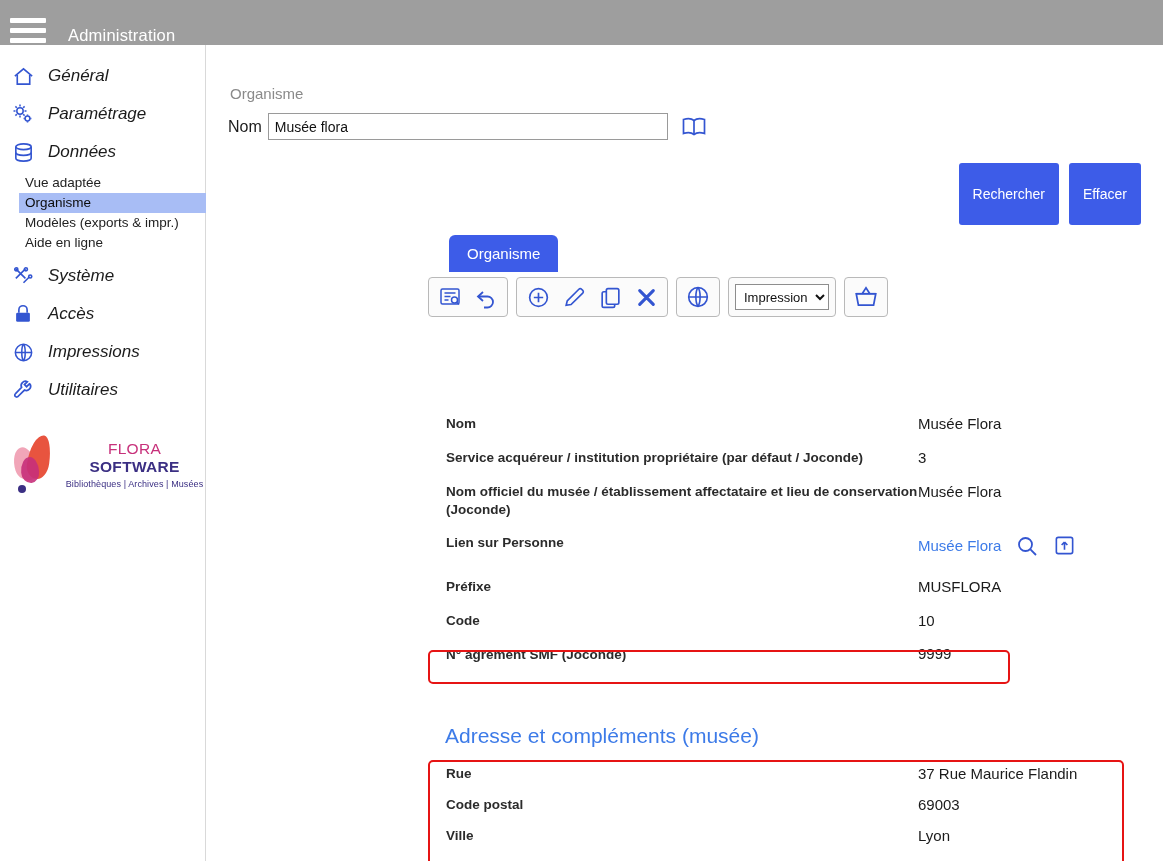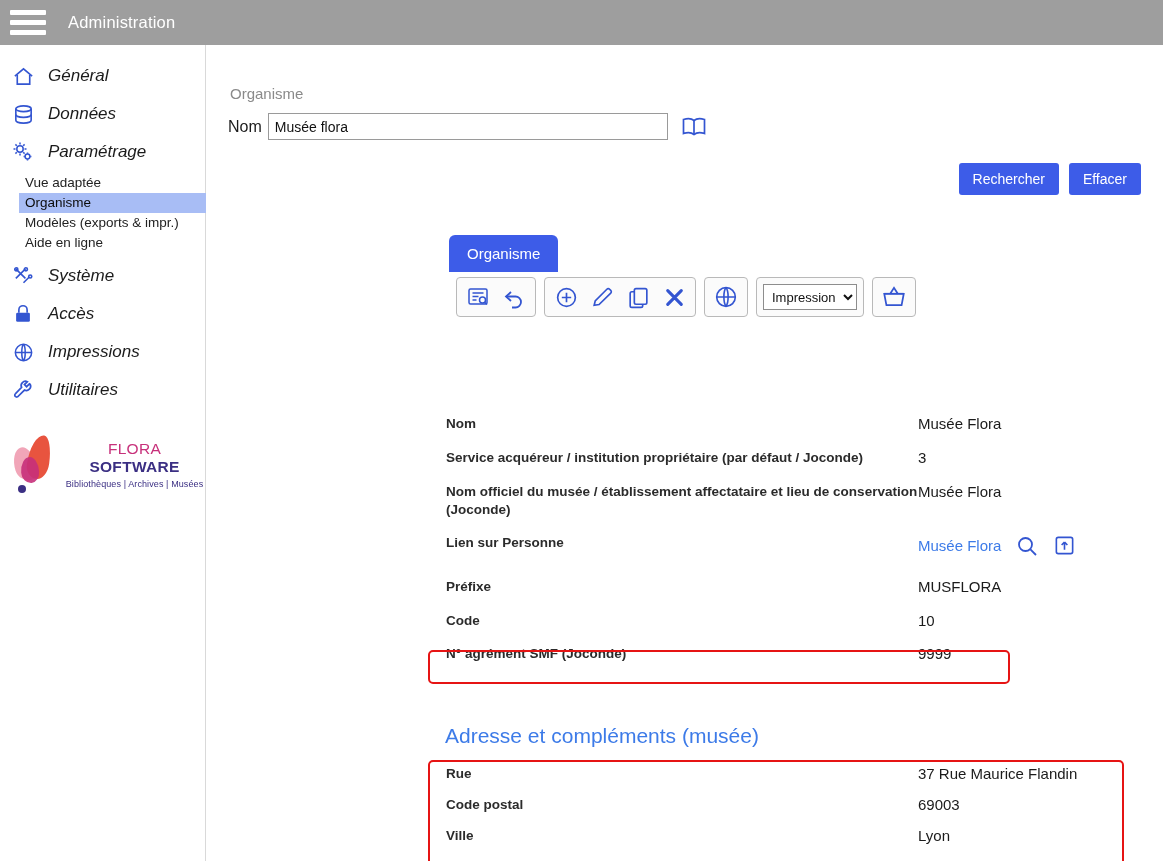--- a/index.html
+++ b/index.html
@@ -14,21 +14,21 @@
     overflow: hidden;
     position: relative;
     color: #222;
   }
 
   
   .topbar {
     height: 45px;
     background: #9e9e9e;
     display: flex;
-    align-items: center;
+    align-items: flex-end;
     padding: 0 8px 0 8px;
     box-sizing: border-box;
   }
   .hamburger {
     width: 36px;
     height: 30px;
     display: flex;
     flex-direction: column;
     justify-content: center;
     gap: 5px;
@@ -224,21 +224,21 @@
     right: 22px;
     top: 118px;
     display: flex;
     gap: 10px;
   }
   .btn {
     background: #3d5ce8;
     color: #fff;
     border: none;
     font-size: 14px;
-    padding: 8px 14px;
+    padding: 23px 14px;
     border-radius: 3px;
     cursor: pointer;
     font-family: "Liberation Sans", sans-serif;
   }
 
   
   .tab-strip {
     position: absolute;
     left: 243px;
     top: 190px;
@@ -254,21 +254,20 @@
   }
 
   
   .toolbar {
     position: absolute;
     left: 222px;
     top: 232px;
     display: flex;
     align-items: center;
     gap: 8px;
-    margin-left: 28px;
   }
   .tb-group {
     border: 1px solid #b9b9b9;
     border-radius: 4px;
     background: #fbfbfb;
     display: flex;
     align-items: center;
     padding: 4px 6px;
     gap: 6px;
     height: 40px;
@@ -394,39 +393,39 @@
         <svg width="23" height="23" viewBox="0 0 24 24" fill="none" stroke="#3355d1" stroke-width="1.7">
           <path d="M3 11.5 12 4l9 7.5"></path>
             <path d="M5.5 10.5V20h13v-9.5"></path>
         </svg>
       </span>
       <span class="nav-label">Général</span>
     </div>
 
     <div class="nav-item">
       <span class="nav-ico">
-        <svg width="23" height="23" viewBox="0 0 24 24" fill="none" stroke="#3355d1" stroke-width="1.7">
-          <ellipse cx="12" cy="6" rx="8" ry="3"></ellipse>
-          <path d="M4 6v6c0 1.7 3.6 3 8 3s8-1.3 8-3V6"></path>
-          <path d="M4 12v6c0 1.7 3.6 3 8 3s8-1.3 8-3v-6"></path>
-        </svg>
-      </span>
-      <span class="nav-label">Données</span>
-    </div>
-
-    <div class="nav-item">
-      <span class="nav-ico">
         <svg width="24" height="24" viewBox="0 0 24 24" fill="none" stroke="#3355d1" stroke-width="1.5">
           <circle cx="9" cy="9" r="3.2"></circle>
           <path d="M9 2.5v2M9 13.5v2M2.5 9h2M13.5 9h2M4.4 4.4l1.4 1.4M12.2 12.2l1.4 1.4M13.6 4.4l-1.4 1.4M5.8 12.2l-1.4 1.4"></path>
           <circle cx="16.5" cy="16.5" r="2.4"></circle>
           <path d="M16.5 12.6v1.2M16.5 19.2v1.2M12.6 16.5h1.2M19.2 16.5h1.2"></path>
         </svg>
       </span>
       <span class="nav-label">Paramétrage</span>
+    </div>
+
+    <div class="nav-item">
+      <span class="nav-ico">
+        <svg width="23" height="23" viewBox="0 0 24 24" fill="none" stroke="#3355d1" stroke-width="1.7">
+          <ellipse cx="12" cy="6" rx="8" ry="3"></ellipse>
+          <path d="M4 6v6c0 1.7 3.6 3 8 3s8-1.3 8-3V6"></path>
+          <path d="M4 12v6c0 1.7 3.6 3 8 3s8-1.3 8-3v-6"></path>
+        </svg>
+      </span>
+      <span class="nav-label">Données</span>
     </div>
 
     <div class="subnav">
       <div class="subnav-item">Vue adaptée</div>
       <div class="subnav-item selected">Organisme</div>
       <div class="subnav-item">Modèles (exports &amp; impr.)</div>
       <div class="subnav-item">Aide en ligne</div>
     </div>
 
     <div class="nav-item">
@@ -620,21 +619,21 @@
       <div class="drow">
         <div class="dlabel">Préfixe</div>
         <div class="dvalue">MUSFLORA</div>
       </div>
 
       <div class="drow">
         <div class="dlabel">Code</div>
         <div class="dvalue">10</div>
       </div>
 
-      <div class="drow" style="margin-bottom:19px;">
+      <div class="drow" style="margin-bottom:19px;align-items:center;">
         <div class="dlabel">N° agrément SMF (Joconde)</div>
         <div class="dvalue">9999</div>
       </div>
 
     </div>
 
     <div class="section-title">Adresse et compléments (musée)</div>
 
     <div class="addr">
       <div class="drow">

